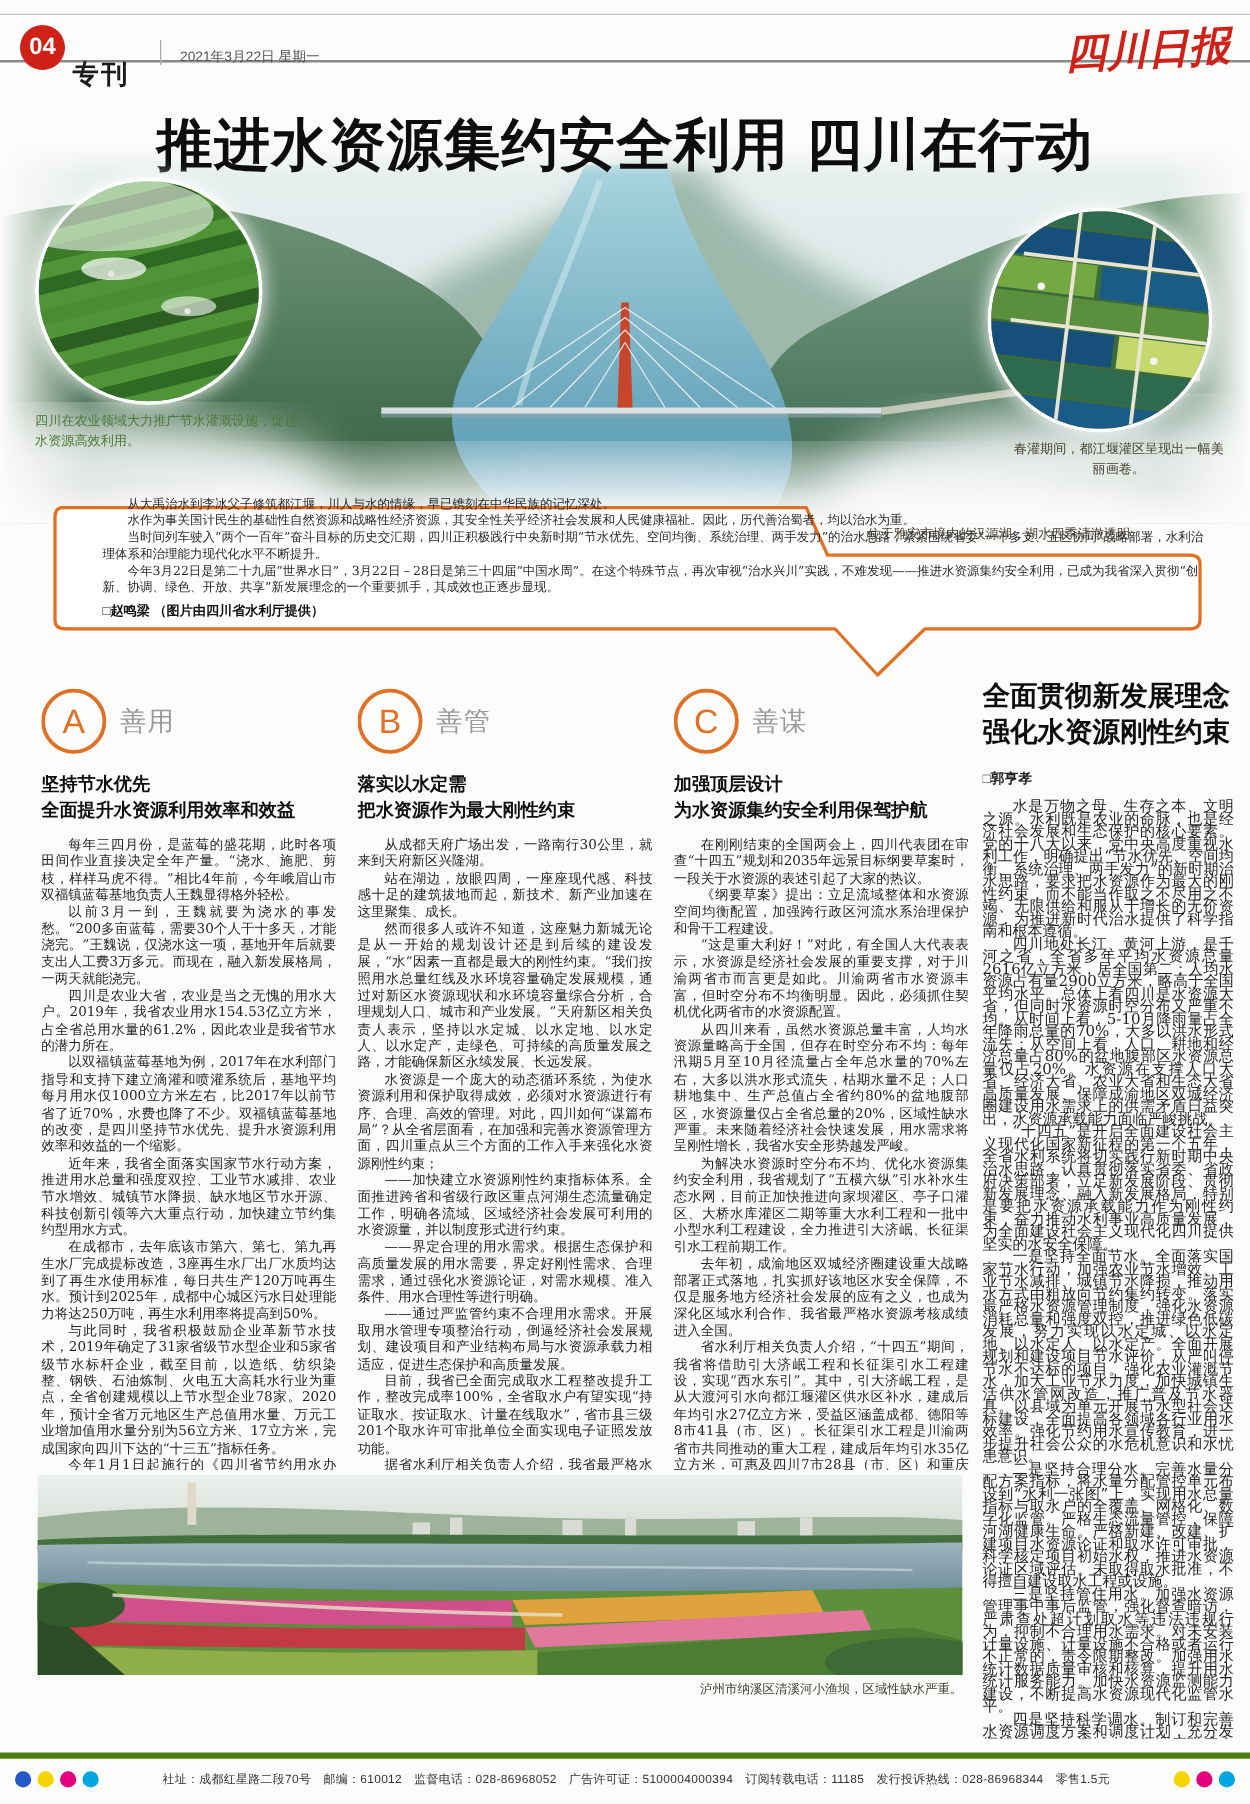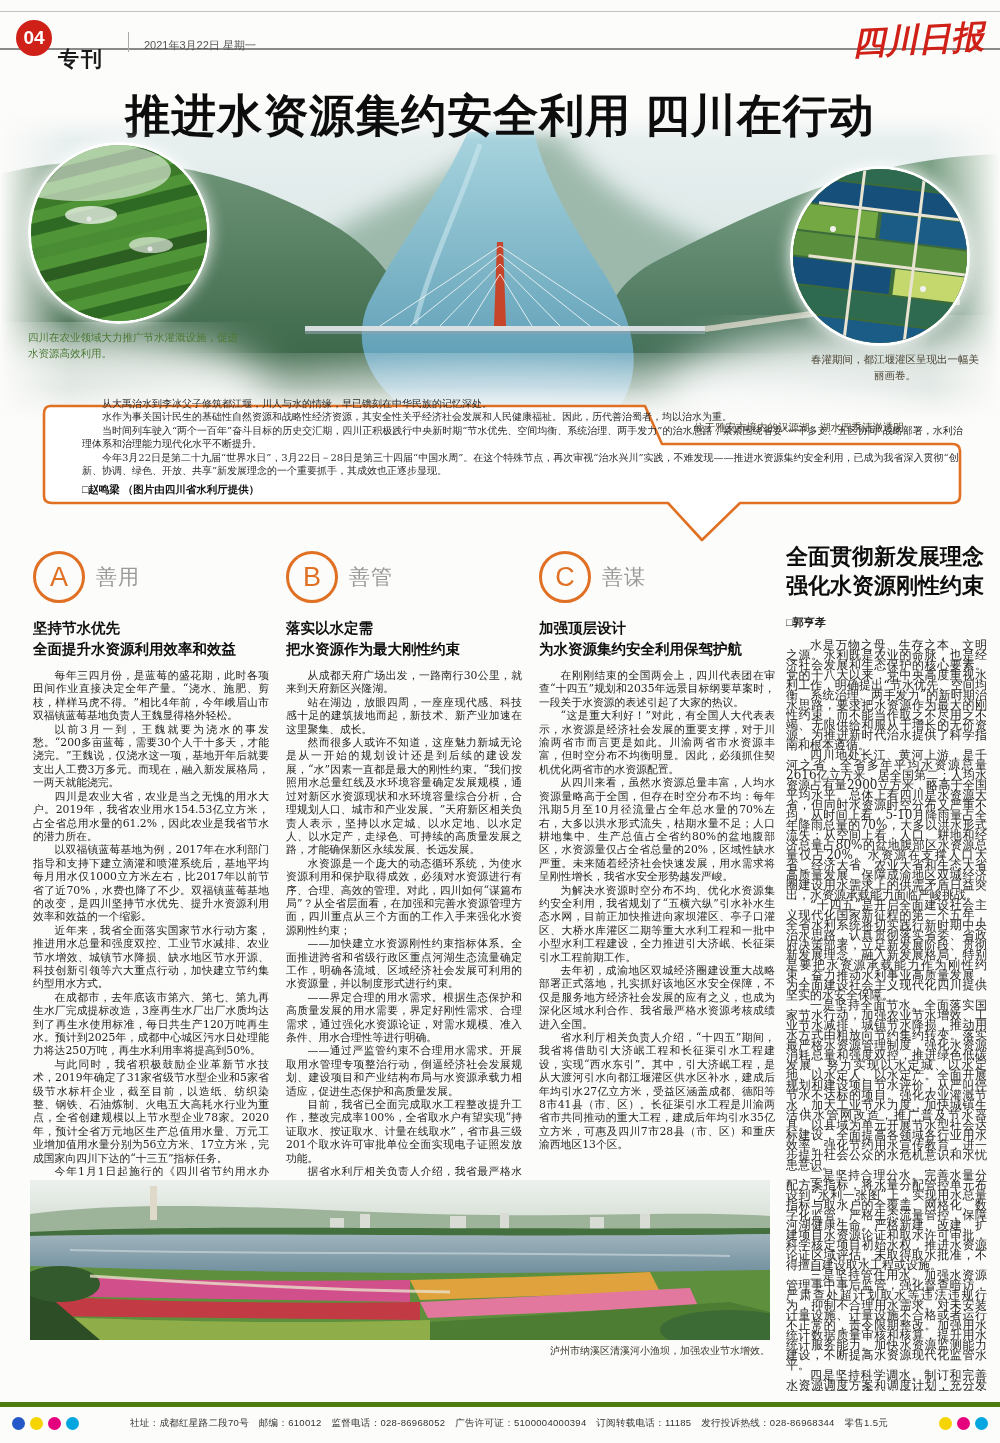--- a/index.html
+++ b/index.html
@@ -263,20 +263,21 @@
       <div class="sec-head">
         <span class="letter-circle">C</span>
         <span class="sec-tag">善谋</span>
       </div>
       <h3 class="sec-title">
         <span>加强顶层设计</span><br>
         <span>为水资源集约安全利用保驾护航</span>
       </h3>
       <div class="body">
           <p>在刚刚结束的全国两会上，四川代表团在审查“十四五”规划和2035年远景目标纲要草案时，一段关于水资源的表述引起了大家的热议。</p>
+          <p>《纲要草案》提出：立足流域整体和水资源空间均衡配置，加强跨行政区河流水系治理保护和骨干工程建设。</p>
           <p>“这是重大利好！”对此，有全国人大代表表示，水资源是经济社会发展的重要支撑，对于川渝两省市而言更是如此。川渝两省市水资源丰富，但时空分布不均衡明显。因此，必须抓住契机优化两省市的水资源配置。</p>
           <p>从四川来看，虽然水资源总量丰富，人均水资源量略高于全国，但存在时空分布不均：每年汛期5月至10月径流量占全年总水量的70%左右，大多以洪水形式流失，枯期水量不足；人口耕地集中、生产总值占全省约80%的盆地腹部区，水资源量仅占全省总量的20%，区域性缺水严重。未来随着经济社会快速发展，用水需求将呈刚性增长，我省水安全形势越发严峻。</p>
           <p>为解决水资源时空分布不均、优化水资源集约安全利用，我省规划了“五横六纵”引水补水生态水网，目前正加快推进向家坝灌区、亭子口灌区、大桥水库灌区二期等重大水利工程和一批中小型水利工程建设，全力推进引大济岷、长征渠引水工程前期工作。</p>
           <p>去年初，成渝地区双城经济圈建设重大战略部署正式落地，扎实抓好该地区水安全保障，不仅是服务地方经济社会发展的应有之义，也成为深化区域水利合作、我省最严格水资源考核成绩进入全国。</p>
           <p>省水利厅相关负责人介绍，“十四五”期间，我省将借助引大济岷工程和长征渠引水工程建设，实现“西水东引”。其中，引大济岷工程，是从大渡河引水向都江堰灌区供水区补水，建成后年均引水27亿立方米，受益区涵盖成都、德阳等8市41县（市、区）。长征渠引水工程是川渝两省市共同推动的重大工程，建成后年均引水35亿立方米，可惠及四川7市28县（市、区）和重庆渝西地区13个区。</p>
         </div>
     </div>
 
   </div>
 
@@ -331,21 +332,21 @@
         <path d="M380,100 C460,98 540,96 620,92 L630,112 390,120 Z" fill="#e0a23c"></path>
         <path d="M390,122 C480,118 580,112 660,108 L668,126 398,138 Z" fill="#e3789f"></path>
         <path d="M400,142 C500,136 600,128 700,122 L740,132 740,160 400,160 Z" fill="#4d7c33"></path>
       </g>
       <path d="M0,100 L70,160 L0,160 Z" fill="#2c4d26"></path>
       <ellipse cx="30" cy="104" rx="40" ry="18" fill="#335a2c"></ellipse>
       <ellipse cx="700" cy="150" rx="70" ry="20" fill="#3c6b35"></ellipse>
       <path d="M60,96 C180,104 300,110 420,112" stroke="#e8e0c8" stroke-width="3" fill="none" opacity=".8"></path>
     </svg>
   </div>
-  <div class="bcaption">泸州市纳溪区清溪河小渔坝，加强农业节水增效。</div>
+  <div class="bcaption">泸州市纳溪区清溪河小渔坝，区域性缺水严重。</div>
 
   <div class="footer">
     <div class="dots">
       <span class="dot" style="background-color: rgb(36, 88, 200);"></span>
       <span class="dot" style="background-color: rgb(245, 212, 0);"></span>
       <span class="dot" style="background-color: rgb(229, 0, 125);"></span>
       <span class="dot" style="background-color: rgb(0, 166, 224);"></span>
     </div>
     <div class="footer-text">社址：成都红星路二段70号　邮编：610012　监督电话：028-86968052　广告许可证：5100004000394　订阅转载电话：11185　发行投诉热线：028-86968344　零售1.5元</div>
     <div class="dots">

